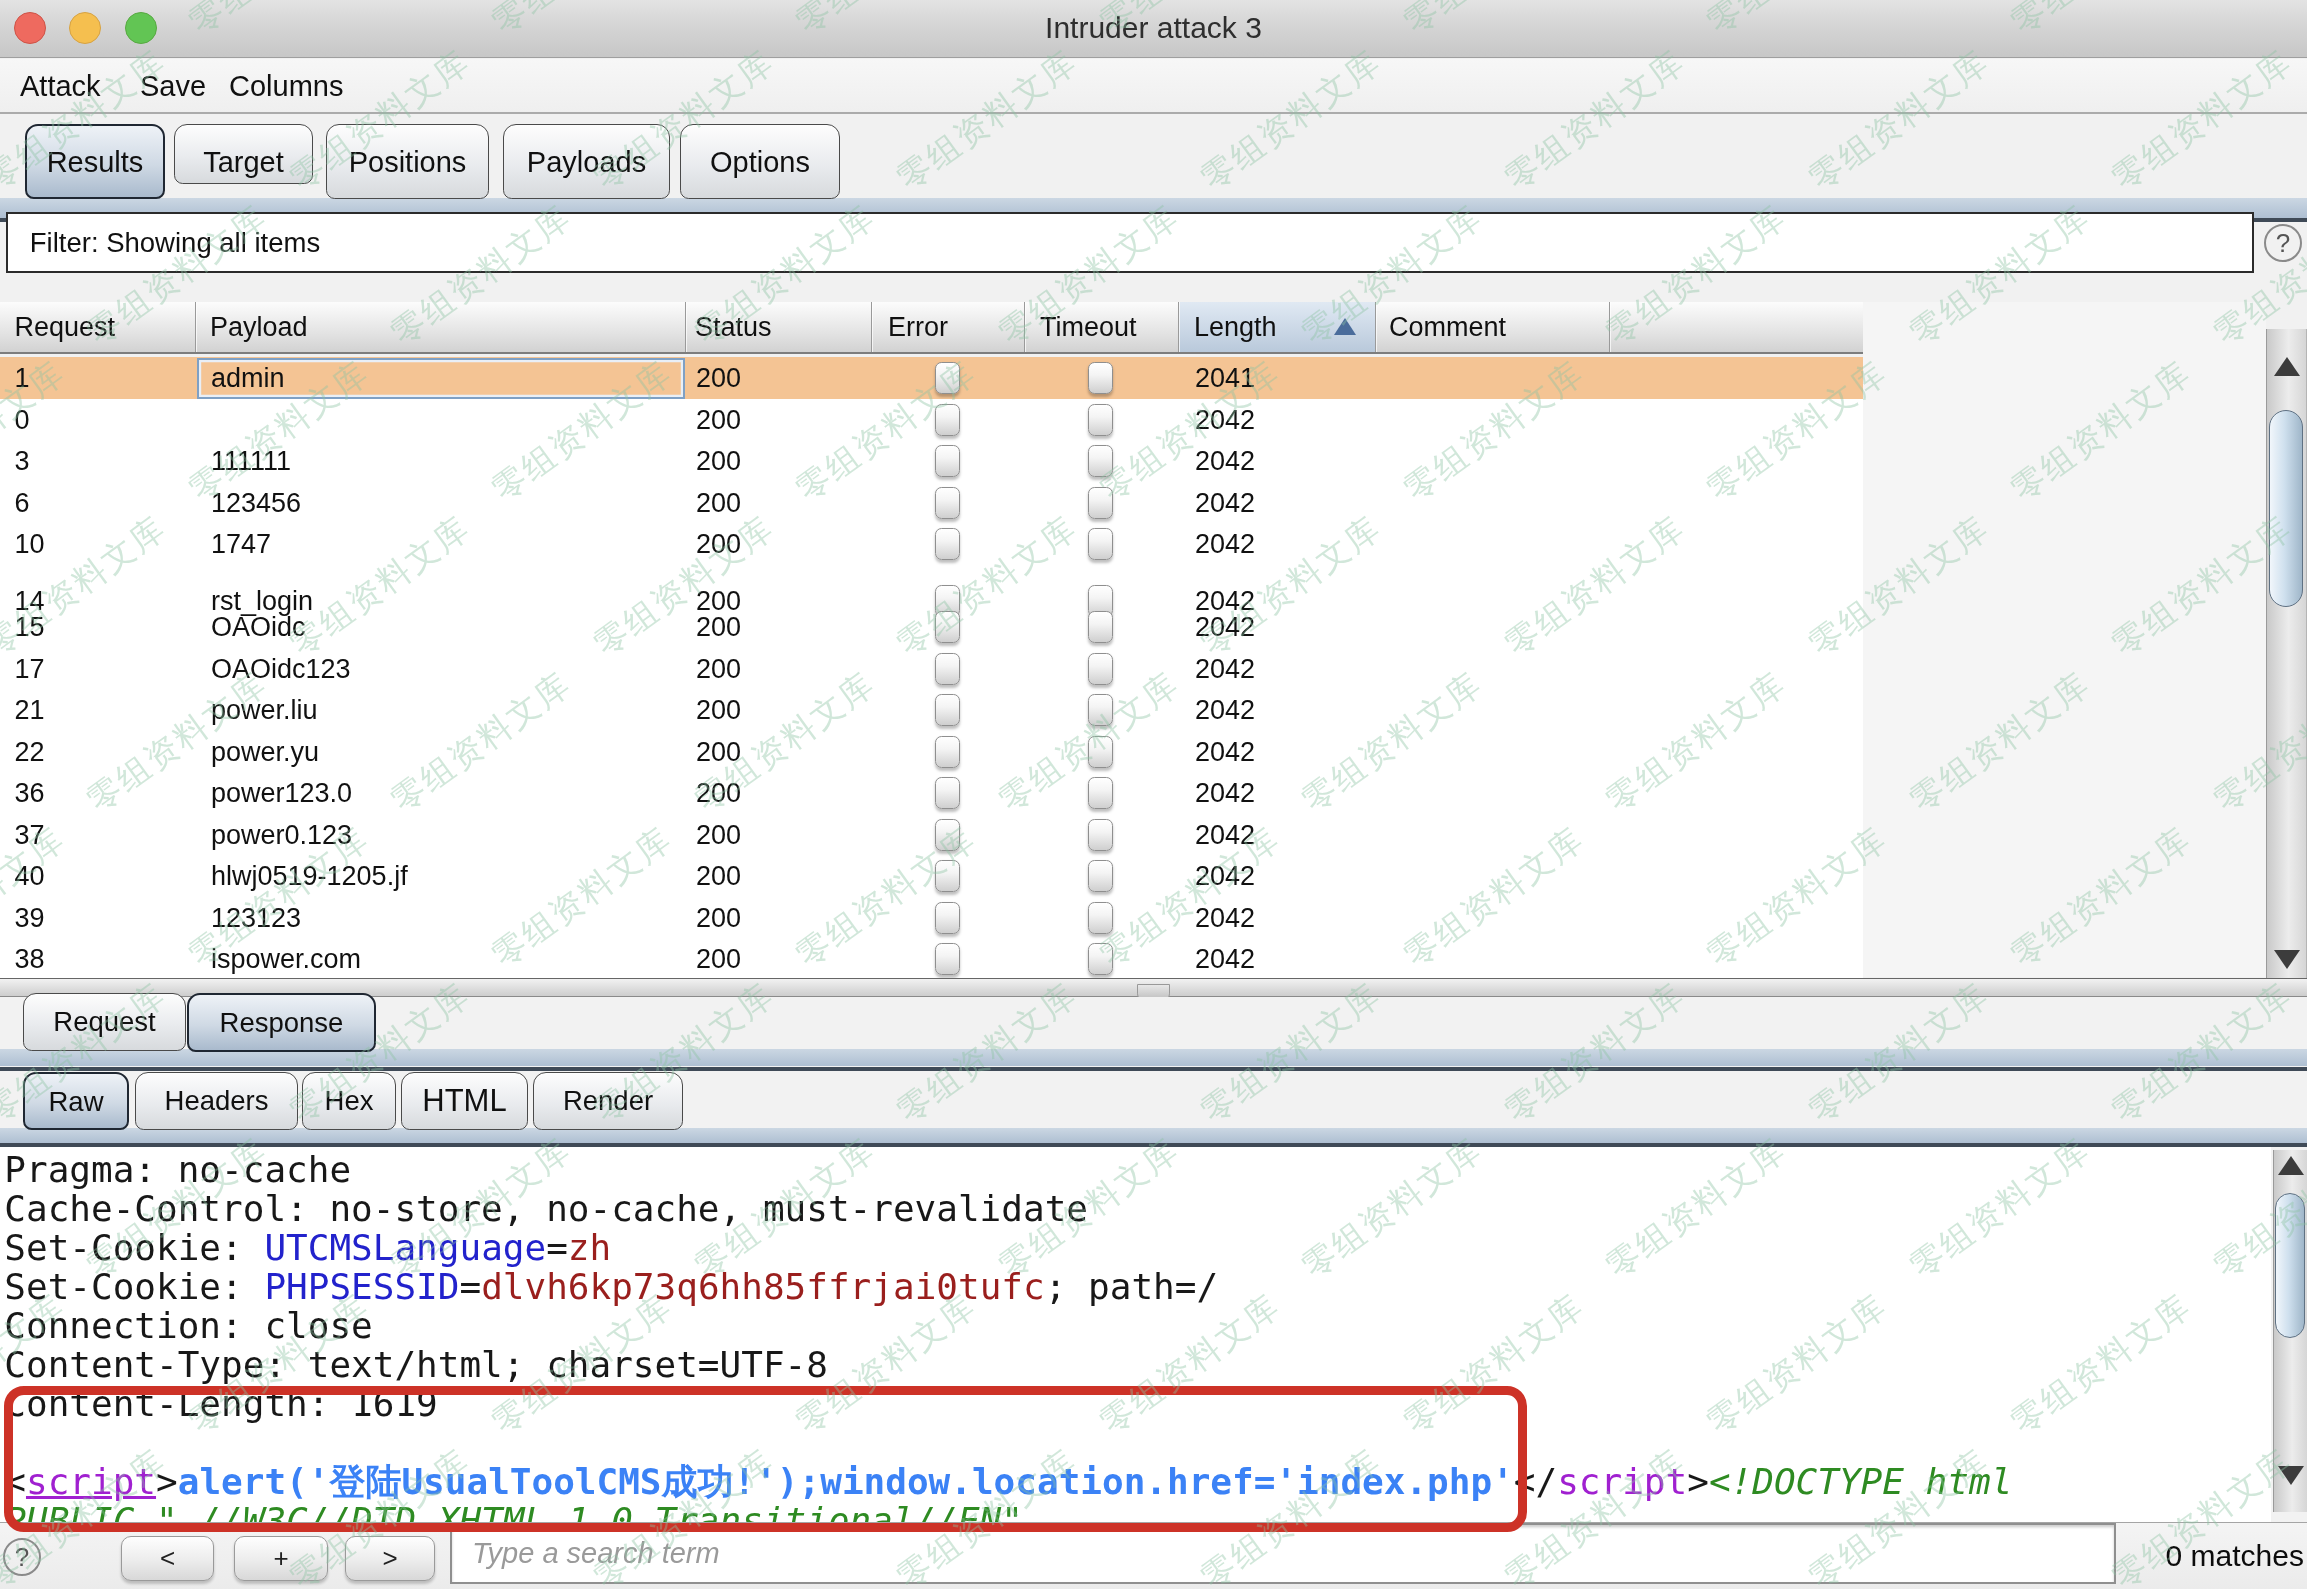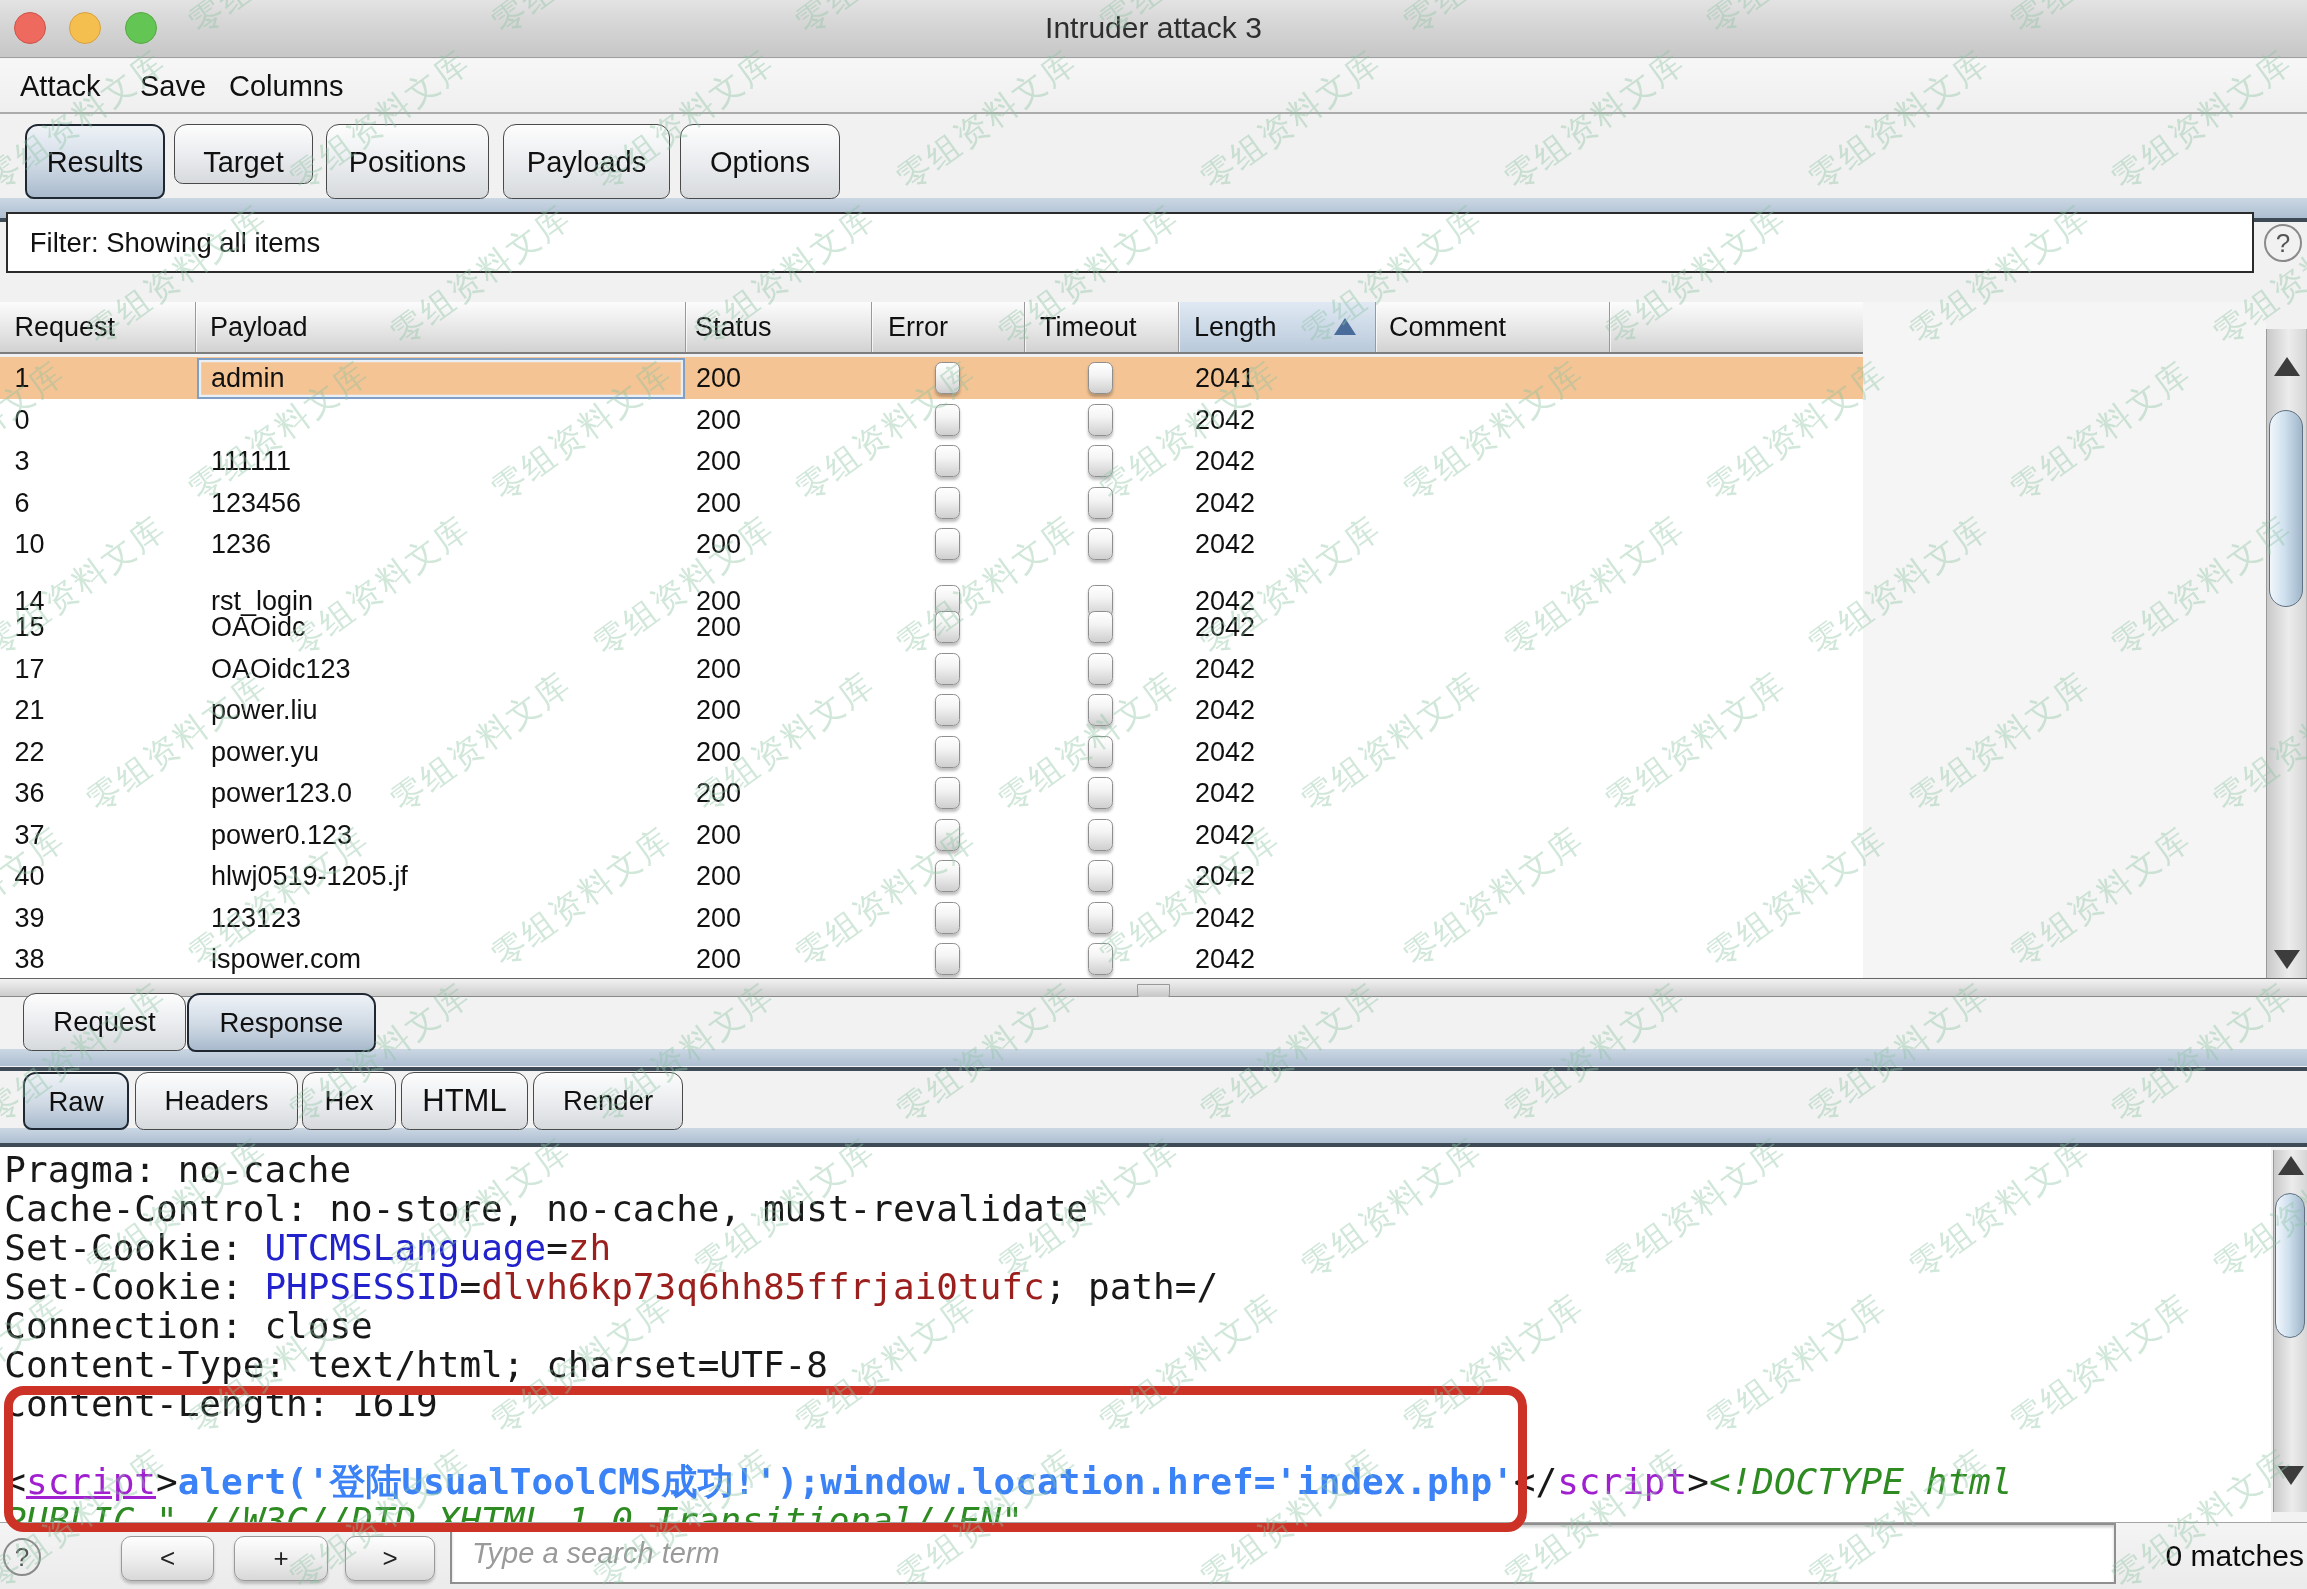--- a/index.html
+++ b/index.html
@@ -212,21 +212,21 @@
     <div class="trow" style="top: 125px;">
       <span class="c-req">6</span>
       <span class="c-pay">123456</span>
       <span class="c-sta">200</span>
       <span class="cbx c-err"></span>
       <span class="cbx c-tim"></span>
       <span class="c-len">2042</span>
     </div>
     <div class="trow" style="top: 166px;">
       <span class="c-req">10</span>
-      <span class="c-pay">1236</span>
+      <span class="c-pay">1747</span>
       <span class="c-sta">200</span>
       <span class="cbx c-err"></span>
       <span class="cbx c-tim"></span>
       <span class="c-len">2042</span>
     </div>
     <div class="trow" style="top: 223px;">
       <span class="c-req">14</span>
       <span class="c-pay">rst_login</span>
       <span class="c-sta">200</span>
       <span class="cbx c-err"></span>

